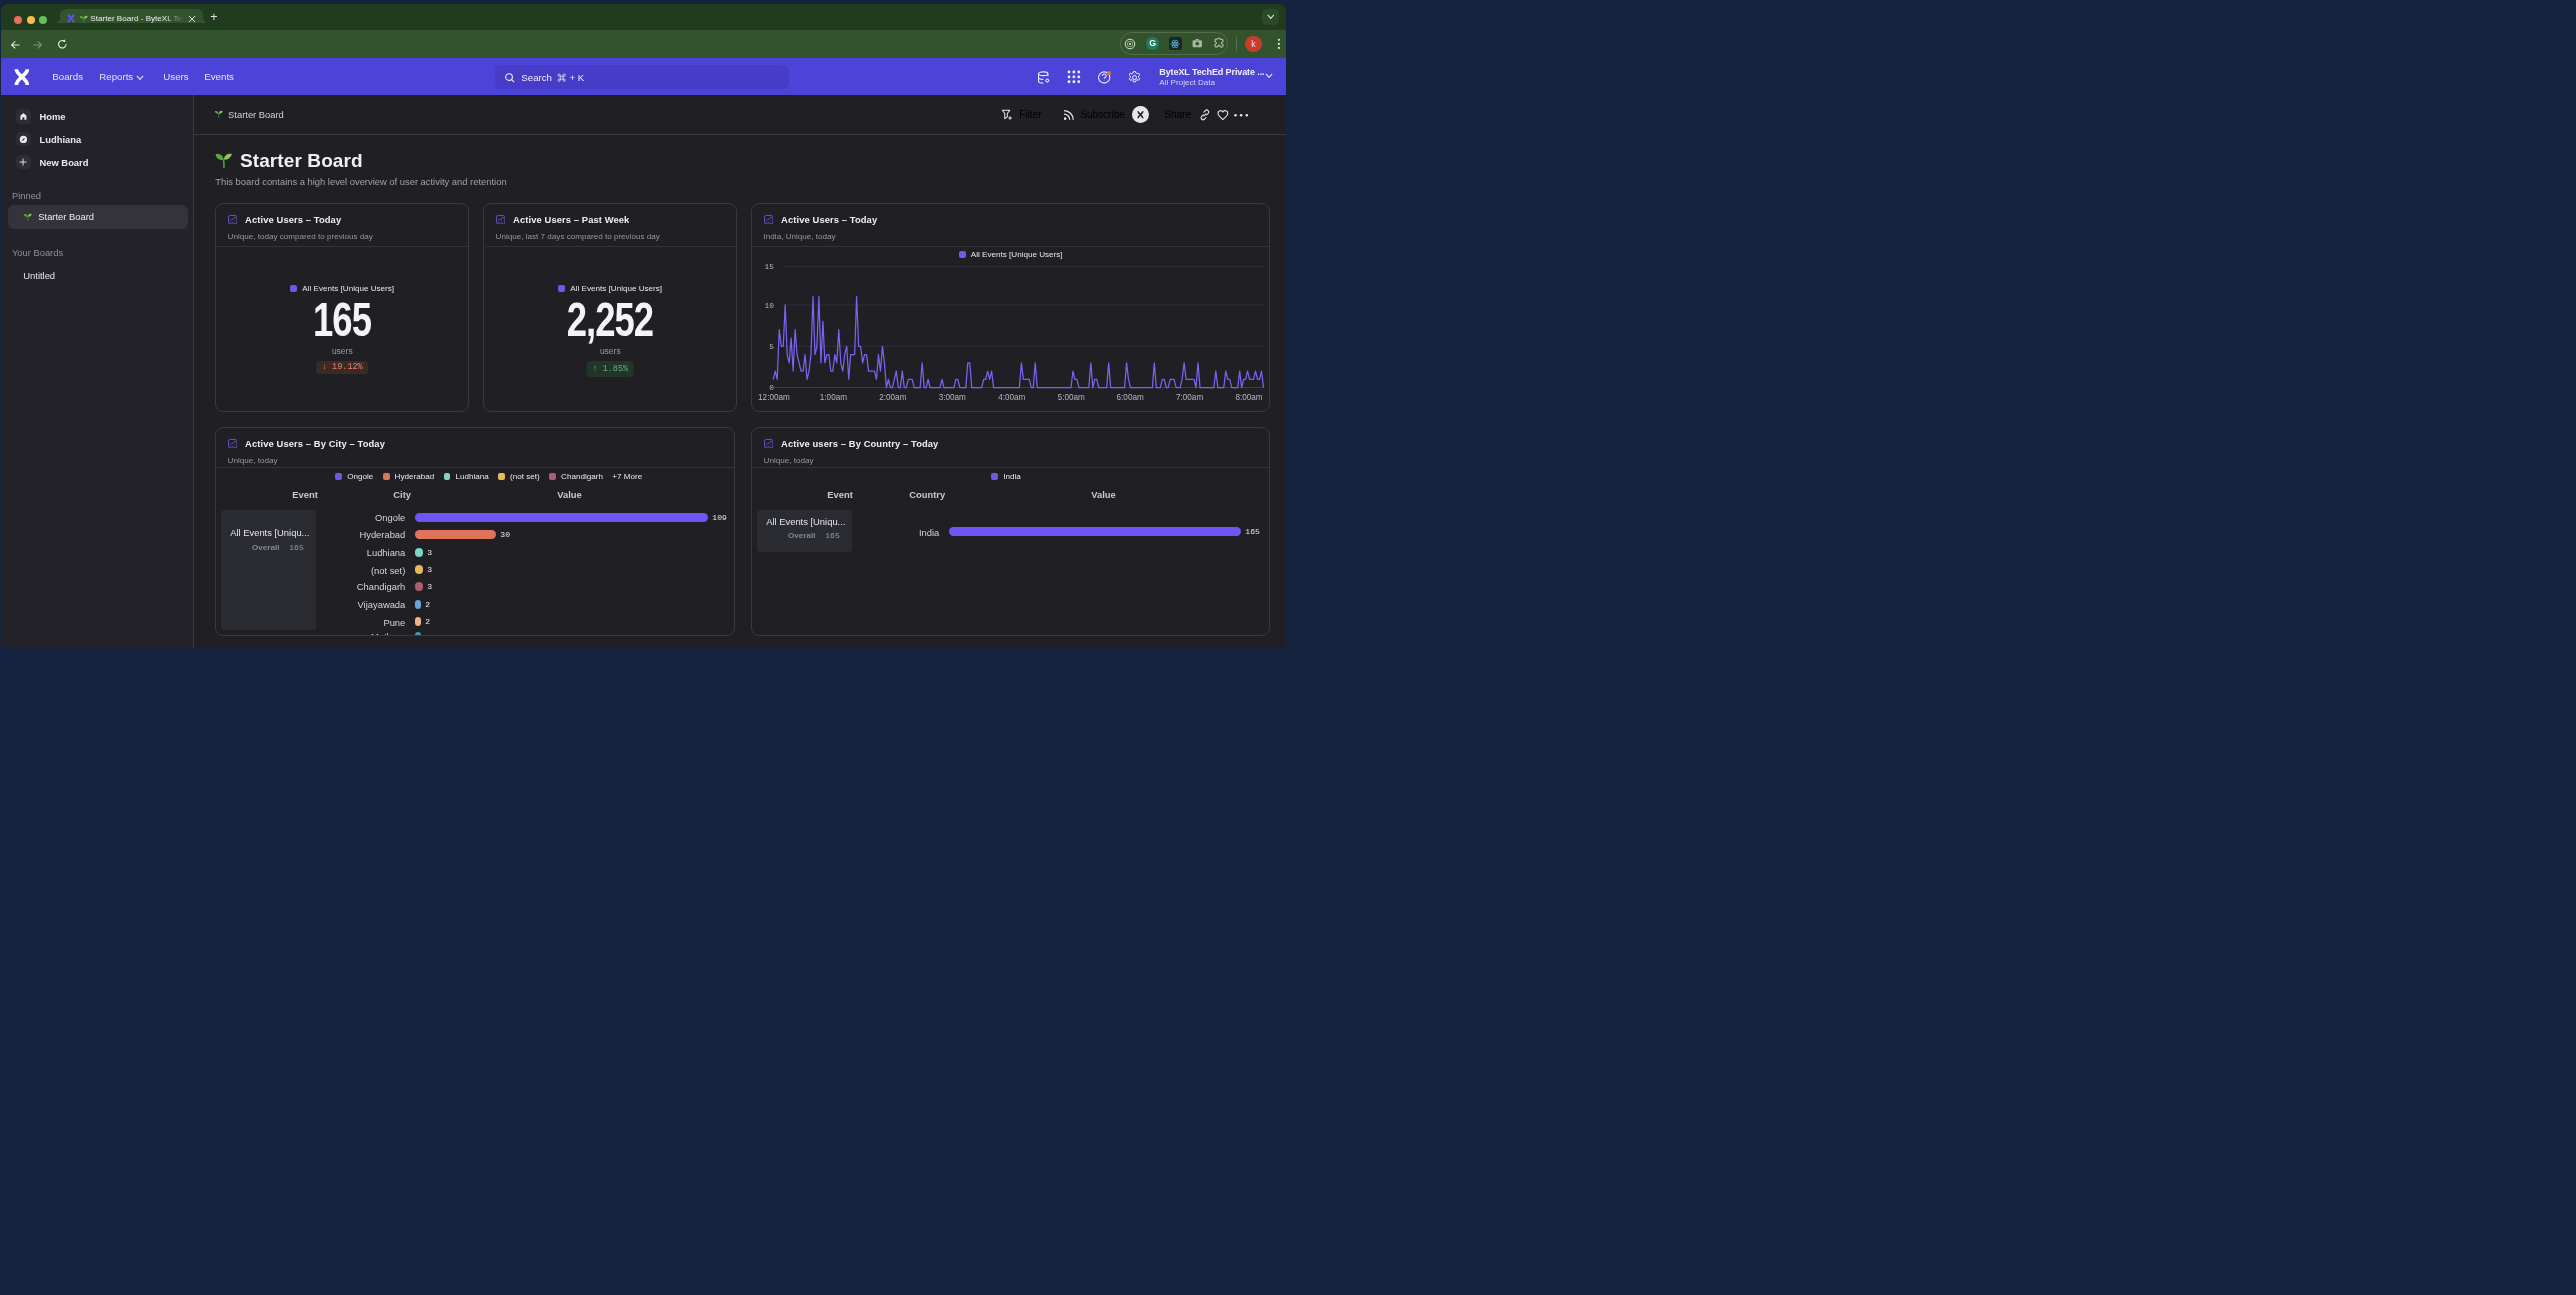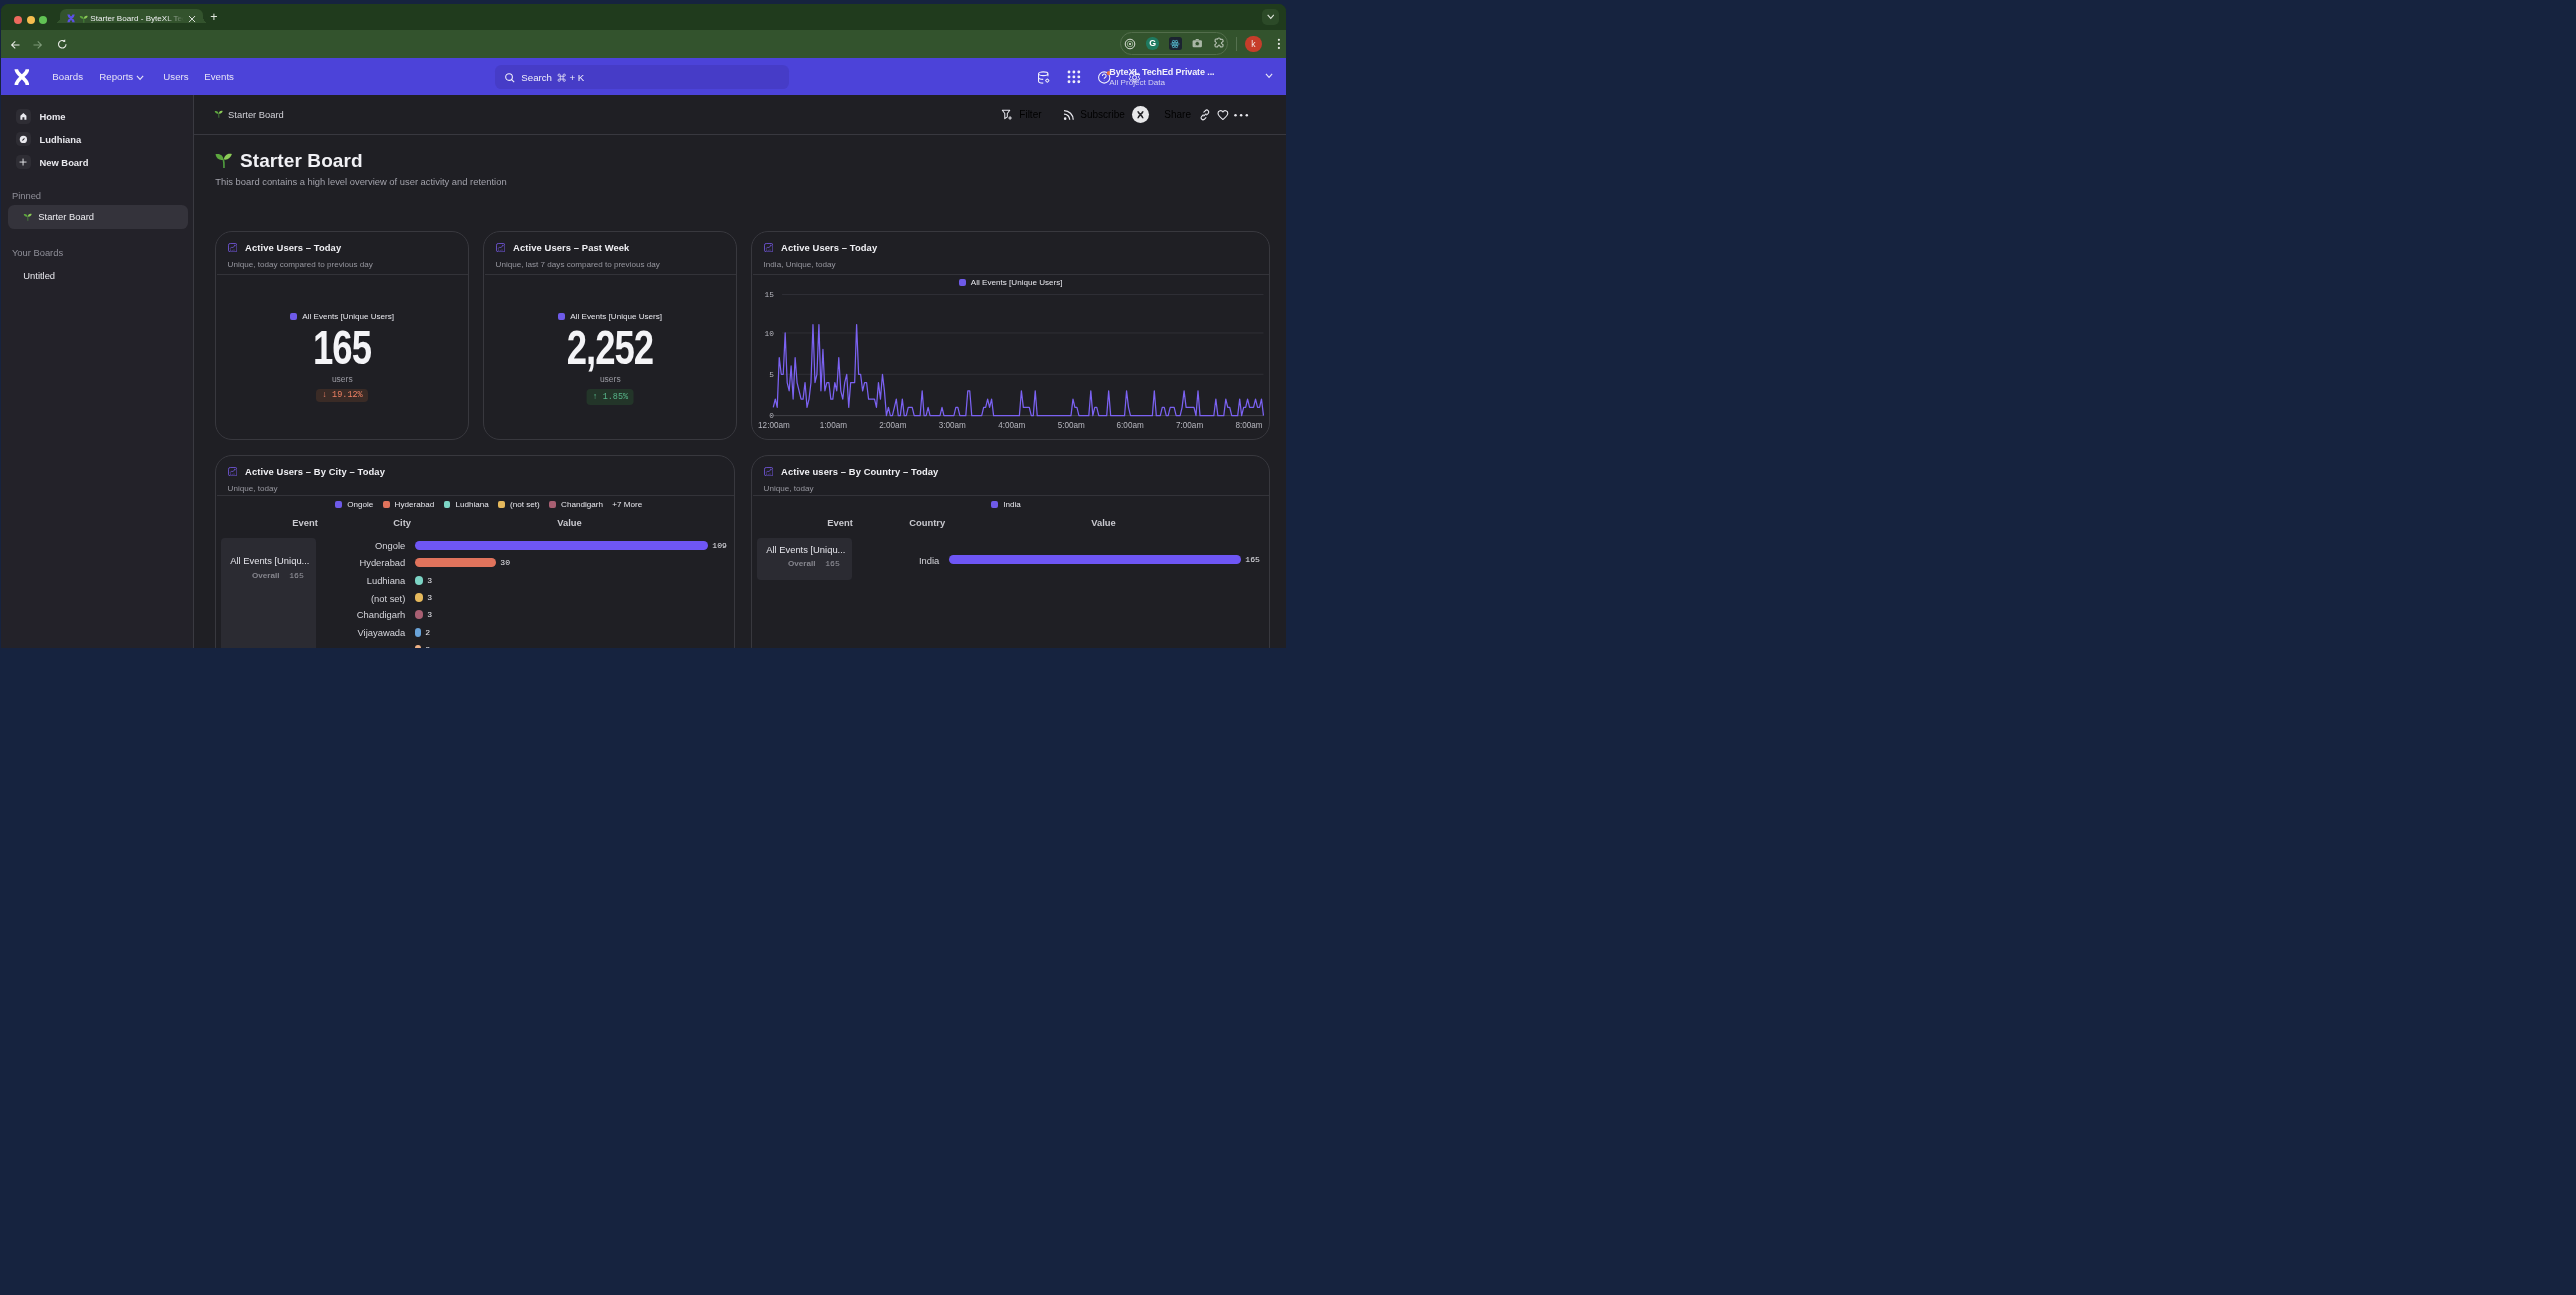--- a/index.html
+++ b/index.html
@@ -21,42 +21,42 @@
   
   .toolbar { position:relative; height:28px; background:#33532d; }
   .urlpill { position:absolute; left:75px; top:3.1px; width:1037px; height:22px; border-radius:11.3px; background:#27451f; }
   .tunecirc { position:absolute; left:1.9px; top:1.3px; width:19.4px; height:19.4px; border-radius:50%; background:#33532d; }
   .urltext { position:absolute; left:27.6px; top:6.3px; font-size:9px; color:#e9ece7; white-space:nowrap; }
   .urltext .dim { color:#a3b49b; }
   
   .mpnav { position:relative; height:38px; background:#4c43d9; color:#e9e7f8; }
   .mpnav .item { position:absolute; top:13px; font-size:9.7px; color:#e6e4f6; }
   .searchpill { position:absolute; left:494px; top:7.5px; width:294px; height:24px; border-radius:6.3px; background:#463cc7; }
-  .acct { position:absolute; left:1108px; top:8.8px; }
+  .acct { position:absolute; left:1158px; top:8.8px; }
   .acct .l1 { font-size:9px; font-weight:bold; color:#f2f1fb; letter-spacing:-0.1px; }
   .acct .l2 { font-size:8.1px; color:#d7d4f2; margin-top:1.9px; }
   
   .shell { position:absolute; left:0; top:91px; right:0; bottom:0; background:#1f1f24; }
   .sidebar { position:absolute; left:0; top:0; width:193px; height:100%; background:#232229; border-right:0.6px solid #3a3a41; }
   .srow { position:absolute; left:15px; height:15px; display:flex; align-items:center;font-weight:bold; }
   .chip { width:14.4px; height:14.4px; border-radius:4.4px; background:#2e2d34; display:flex; align-items:center; justify-content:center; }
   .srow span { margin-left:8.8px; font-size:9.4px; color:#e9e9ee; }
   .slabel { position:absolute; left:10.6px; font-size:9.4px; font-weight:normal; color:#8f8f98; }
   .spill { position:absolute; left:6.3px; top:110px; width:180px; height:24px; border-radius:6.3px; background:#34333b;
            display:flex; align-items:center; }
   .spill span { margin-left:6.3px; font-size:9.4px; color:#eeeef2; }
   
   .bheader { position:absolute; left:193px; top:0; right:0; height:40px; border-bottom:0.6px solid #38383f; }
   .crumb { position:absolute; left:20px; top:13.8px; display:flex; align-items:center; }
   .crumb span { margin-left:4.4px; font-size:9.4px; color:#d2d2d8; }
   
   .btitle { position:absolute; left:213px; top:55px; display:flex; align-items:flex-start; }
   .btitle h1 { margin-left:6.3px; font-size:19px; font-weight:bold; color:#f1f1f5; letter-spacing:0.1px; }
   .bsub { position:absolute; left:214px; top:81px; font-size:9.4px; color:#a2a2ab; }
-  .card { position:absolute; border:0.6px solid #38383e; border-radius:17px; overflow:hidden;margin-top:28px; }
+  .card { position:absolute; border:0.6px solid #38383e; border-radius:8px; overflow:hidden; }
   .chead { position:absolute; left:11.3px; top:10px; right:11.3px; }
   .ctitle { display:flex; align-items:center; }
   .ctitle b { margin-left:8.1px; font-size:9.4px; font-weight:bold; color:#f0f0f4; letter-spacing:0.1px; }
   .csub { margin-top:6.9px; font-size:8.1px; color:#97979f; }
   .cdiv { position:absolute; left:0.6px; right:0.6px; top:42px; height:0.6px; background:#333339; }
   .legend { position:absolute; display:flex; align-items:center; justify-content:center; width:100%; }
   .legend span.lsq:first-child { margin-left:0; } .lsq { width:6.9px; height:6.9px; border-radius:1.9px; display:inline-block; }
   .legend span { margin-left:5px; font-size:8.1px; color:#e8e8ee; }
   .mono { font-family:"Liberation Mono", monospace; }
 </style></head>

